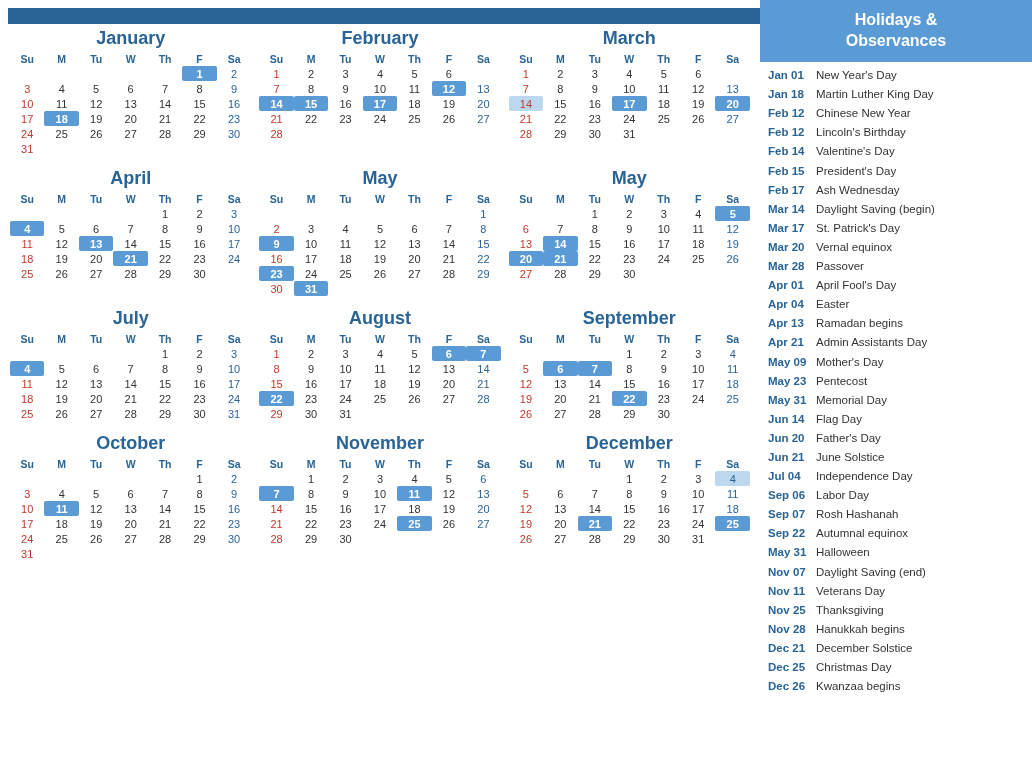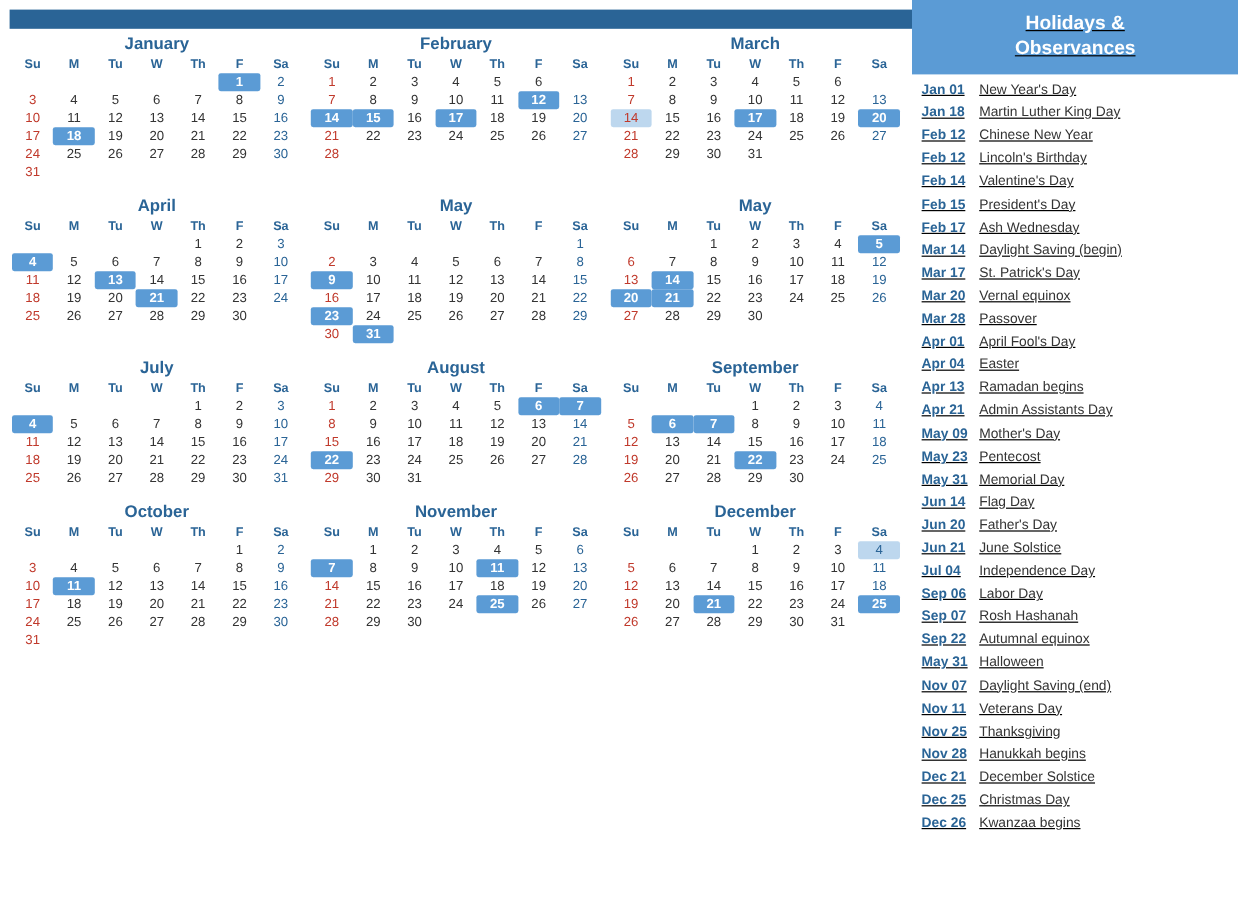--- a/index.html
+++ b/index.html
@@ -21,21 +21,20 @@
     }
 
     .calendar-section {
       width: 760px;
       padding: 8px;
     }
 
     .sidebar {
       width: 272px;
       background: #fff;
-      text-decoration: underline;
     }
 
     .sidebar-header {
       background: #5b9bd5;
       color: white;
       text-align: center;
       font-size: 16px;
       font-weight: bold;
       padding: 10px 5px;
       line-height: 1.3;
@@ -73,21 +72,21 @@
     }
 
     .month-block {
       padding: 4px 2px;
     }
 
     .month-title {
       text-align: center;
       font-weight: bold;
       color: #2a6496;
-      font-size: 14px;
+      font-size: 18px;
       margin-bottom: 3px;
     }
 
     .month-table {
       width: 100%;
       border-collapse: collapse;
       font-size: 11px;
     }
 
     .month-table th {

